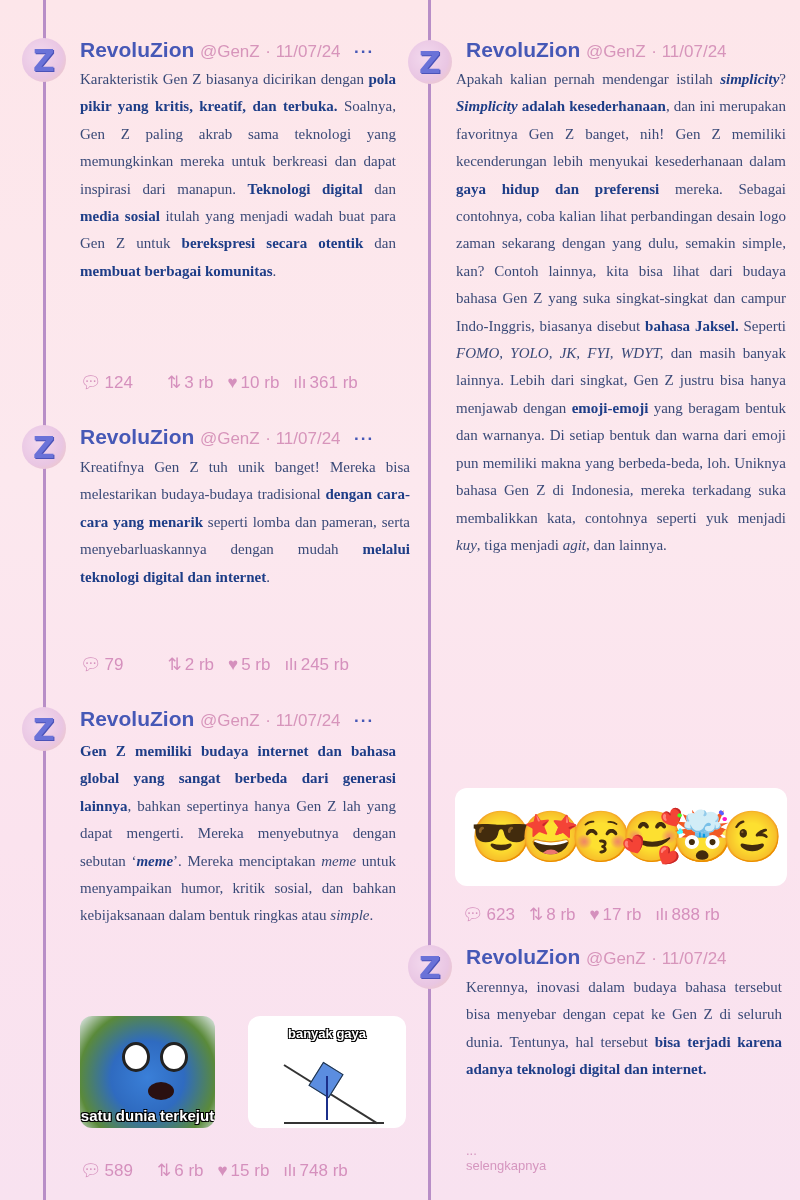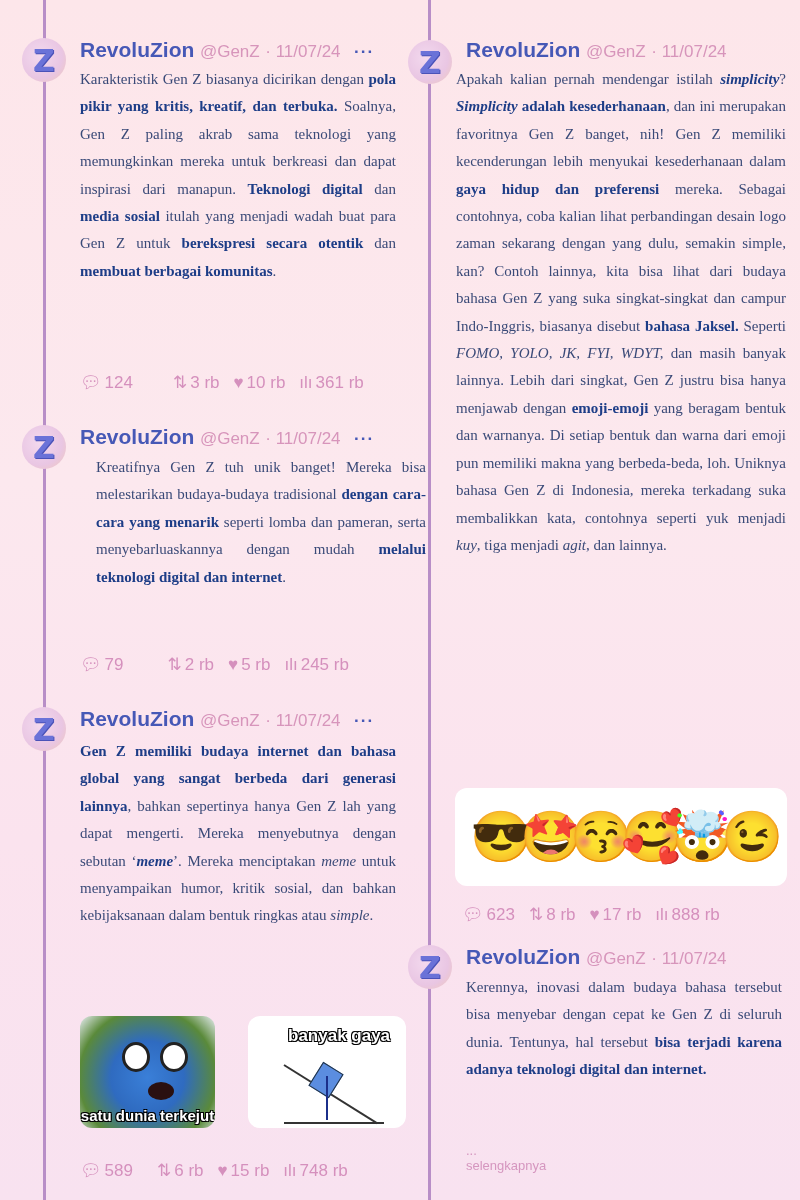--- a/index.html
+++ b/index.html
@@ -51,35 +51,35 @@
   <div class="avatar" style="left:22px;top:38px">Z</div>
   <div class="head" style="left:80px;top:38px">
     <span class="name">RevoluZion</span>
     <span class="handle">@GenZ</span>
     <span class="handle">· 11/07/24</span>
     <span class="more" style="margin-left:8px">···</span>
   </div>
   <div class="body" style="left:80px;top:66px;width:316px">Karakteristik Gen Z biasanya dicirikan dengan <b>pola pikir yang kritis, kreatif, dan terbuka.</b> Soalnya, Gen Z paling akrab sama teknologi yang memungkinkan mereka untuk berkreasi dan dapat inspirasi dari manapun. <b>Teknologi digital</b> dan <b>media sosial</b> itulah yang menjadi wadah buat para Gen Z untuk <b>berekspresi secara otentik</b> dan <b>membuat berbagai komunitas</b>.</div>
   <div class="stats" style="left:80px;top:372px">
     <span><span class="ic">💬︎</span><span>124</span></span>
-    <span style="margin-left:26px"><span class="ic">⇅</span><span>3 rb</span></span>
+    <span style="margin-left:20px"><span class="ic">⇅</span><span>3 rb</span></span>
     <span><span class="ic">♥</span><span>10 rb</span></span>
     <span><span class="ic">ılı</span><span>361 rb</span></span>
   </div>
 </div>
 
 <div class="post">
   <div class="avatar" style="left:22px;top:425px">Z</div>
   <div class="head" style="left:80px;top:425px">
     <span class="name">RevoluZion</span>
     <span class="handle">@GenZ</span>
     <span class="handle">· 11/07/24</span>
     <span class="more" style="margin-left:8px">···</span>
   </div>
-  <div class="body" style="left:96px;top:454px;width:330px">Kreatifnya Gen Z tuh unik banget! Mereka bisa melestarikan budaya-budaya tradisional <b>dengan cara-cara yang menarik</b> seperti lomba dan pameran, serta menyebarluaskannya dengan mudah <b>melalui teknologi digital dan internet</b>.</div>
+  <div class="body" style="left:80px;top:454px;width:330px">Kreatifnya Gen Z tuh unik banget! Mereka bisa melestarikan budaya-budaya tradisional <b>dengan cara-cara yang menarik</b> seperti lomba dan pameran, serta menyebarluaskannya dengan mudah <b>melalui teknologi digital dan internet</b>.</div>
   <div class="stats" style="left:80px;top:654px">
     <span><span class="ic">💬︎</span><span>79</span></span>
     <span style="margin-left:30px"><span class="ic">⇅</span><span>2 rb</span></span>
     <span><span class="ic">♥</span><span>5 rb</span></span>
     <span><span class="ic">ılı</span><span>245 rb</span></span>
   </div>
 </div>
 
 <div class="post">
   <div class="avatar" style="left:22px;top:707px">Z</div>
@@ -90,21 +90,21 @@
     <span class="more" style="margin-left:8px">···</span>
   </div>
   <div class="body" style="left:80px;top:738px;width:316px"><b>Gen Z memiliki budaya internet dan bahasa global yang sangat berbeda dari generasi lainnya</b>, bahkan sepertinya hanya Gen Z lah yang dapat mengerti. Mereka menyebutnya dengan sebutan ‘<b><i>meme</i></b>’. Mereka menciptakan <i>meme</i> untuk menyampaikan humor, kritik sosial, dan bahkan kebijaksanaan dalam bentuk ringkas atau <i>simple</i>.</div>
   <div class="media" style="left:80px;top:1016px;width:135px;height:112px;background:radial-gradient(circle at 50% 55%,#3a7fd8 0%,#2f6bc0 40%,#5a8a3a 75%,#e8eef4 100%)">
     <div style="position:absolute;left:42px;top:26px;width:28px;height:30px;background:#fff;border-radius:50%;border:3px solid #222"></div>
     <div style="position:absolute;left:80px;top:26px;width:28px;height:30px;background:#fff;border-radius:50%;border:3px solid #222"></div>
     <div style="position:absolute;left:68px;top:66px;width:26px;height:18px;background:#2a1010;border-radius:50%"></div>
     <div style="position:absolute;left:0;bottom:4px;width:100%;text-align:center;color:#fff;font-weight:bold;font-size:15px;text-shadow:-1px -1px 0 #000,1px -1px 0 #000,-1px 1px 0 #000,1px 1px 0 #000">satu dunia terkejut</div>
   </div>
   <div class="media" style="left:248px;top:1016px;width:158px;height:112px">
-    <div style="position:absolute;left:40px;top:10px;color:#fff;font-weight:bold;font-size:17px;text-shadow:-1px -1px 0 #000,1px -1px 0 #000,-1px 1px 0 #000,1px 1px 0 #000">banyak gaya</div>
+    <div style="position:absolute;left:40px;top:10px;color:#fff;font-weight:bold;font-size:13px;text-shadow:-1px -1px 0 #000,1px -1px 0 #000,-1px 1px 0 #000,1px 1px 0 #000">banyak gaya</div>
     <div style="position:absolute;left:36px;top:90px;width:110px;height:2px;background:#333;transform:rotate(32deg);transform-origin:left;top:48px"></div>
     <div style="position:absolute;left:36px;top:106px;width:100px;height:2px;background:#333"></div>
     <div style="position:absolute;left:66px;top:50px;width:24px;height:28px;background:#5b8de0;border:1px solid #234;transform:rotate(32deg)"></div>
     <div style="position:absolute;left:78px;top:60px;width:2px;height:44px;background:#1b2f8a"></div>
   </div>
   <div class="stats" style="left:80px;top:1160px">
     <span><span class="ic">💬︎</span><span>589</span></span>
     <span style="margin-left:10px"><span class="ic">⇅</span><span>6 rb</span></span>
     <span><span class="ic">♥</span><span>15 rb</span></span>
     <span><span class="ic">ılı</span><span>748 rb</span></span>

